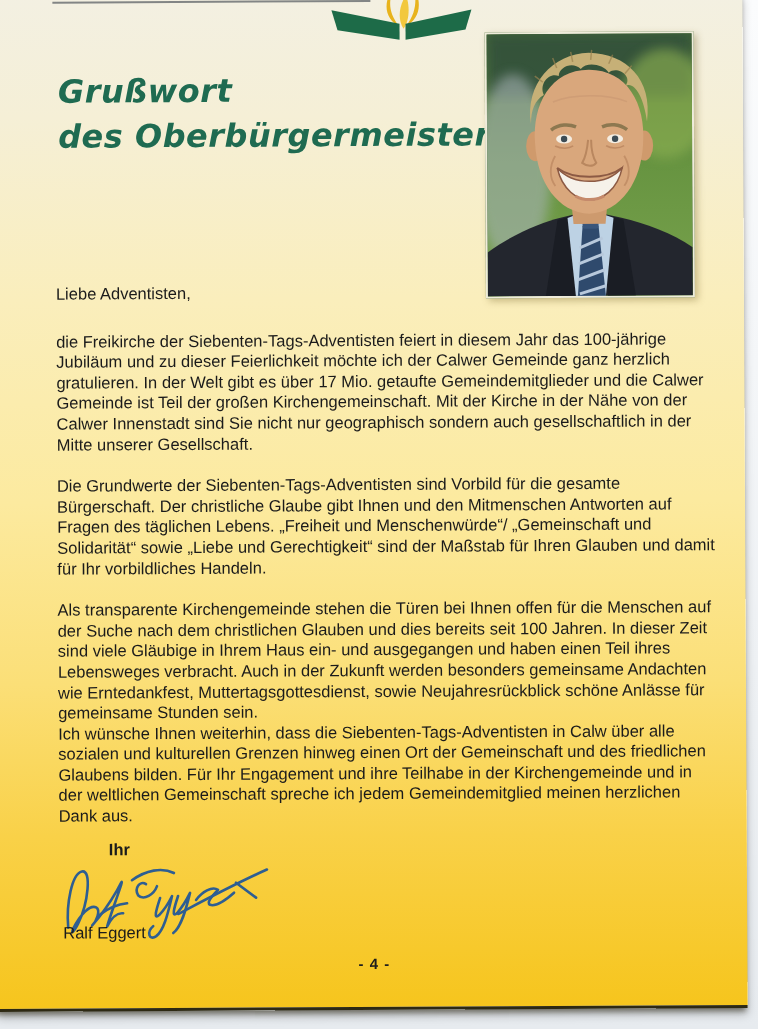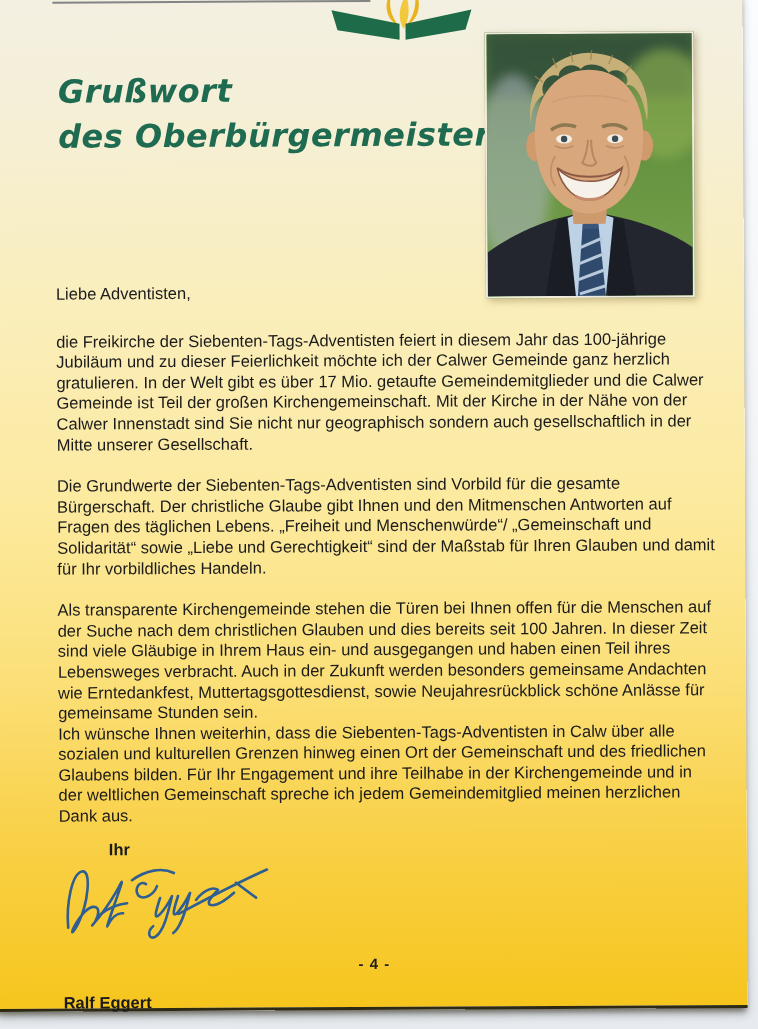--- a/index.html
+++ b/index.html
@@ -35,21 +35,21 @@
   .portrait svg{display:block;width:100%;height:100%;}
   .letter-body{
     position:absolute;left:57px;top:282px;width:658px;
     font-size:16.5px;line-height:20.6px;color:#1b1b1b;
   }
   .letter-body p{margin:0 0 21px 0;}
   .letter-body p.salutation{margin-bottom:27px;}
   .letter-body p.no-gap{margin-bottom:0;}
   .closing{position:absolute;left:61px;top:839px;font-size:16.5px;font-weight:bold;color:#1b1b1b;padding-left:46px;}
   .signature{position:absolute;left:58px;top:856px;width:225px;height:90px;}
-  .signatory{position:absolute;left:61px;top:992px;font-size:16.5px;font-weight:bold;color:#1b1b1b;}
+  .signatory{position:absolute;left:61px;top:922px;font-size:16.5px;font-weight:normal;color:#1b1b1b;}
   .page-number{position:absolute;left:0;right:0;top:955px;text-align:center;
     font-size:15px;font-weight:bold;color:#1e1e1e;letter-spacing:1px;}
 </style>
 </head>
 <body>
 
 <div class="scan-bg"></div>
 
 <div class="page">
   <div class="content">

